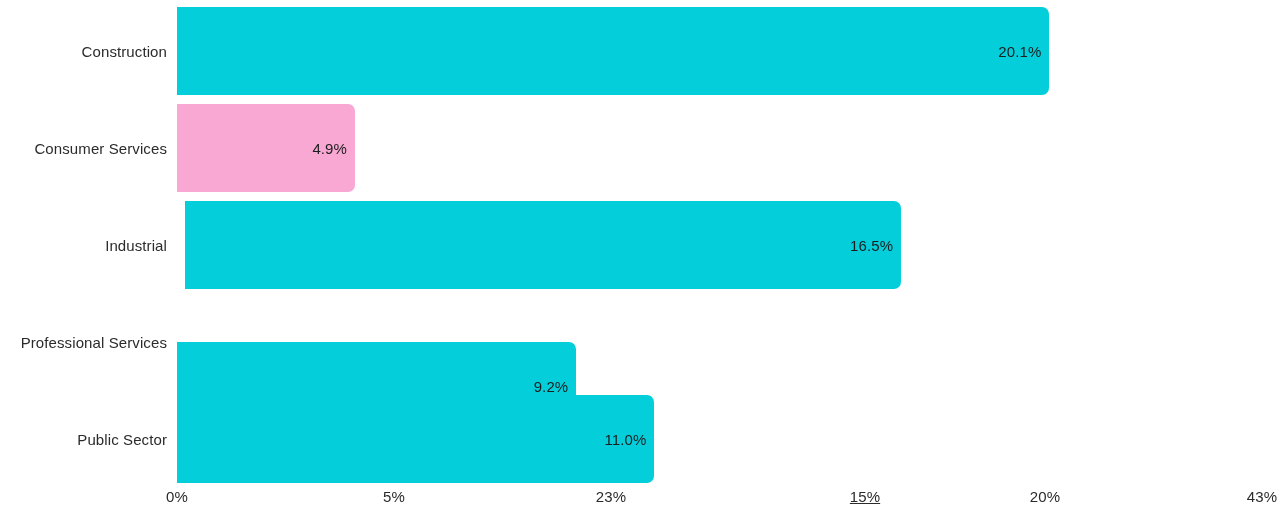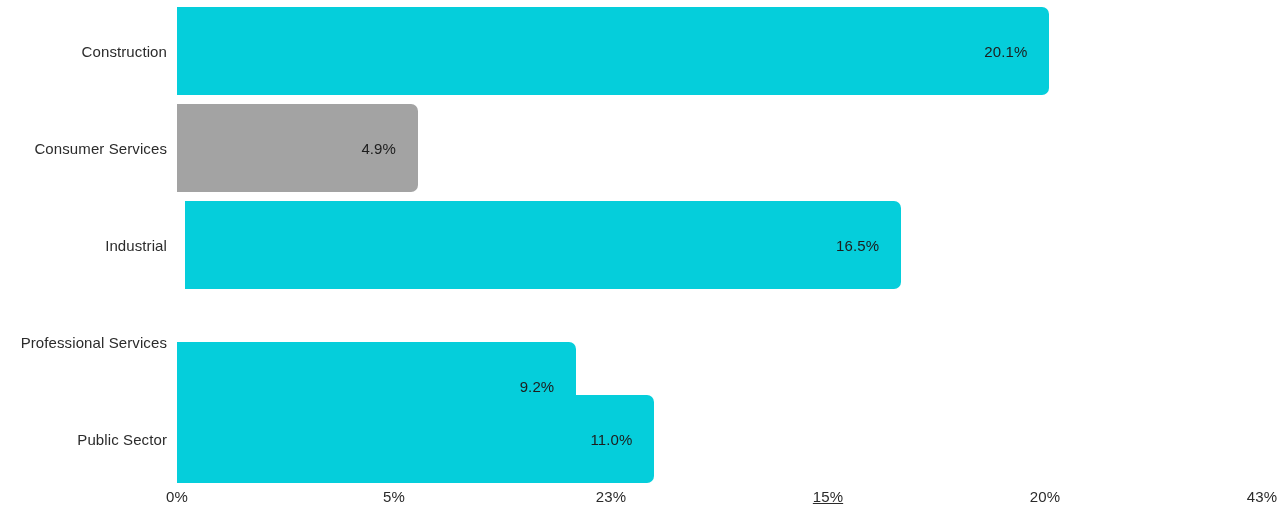--- a/index.html
+++ b/index.html
@@ -51,21 +51,21 @@
     border-top-right-radius: 7px;
     border-bottom-right-radius: 7px;
     box-sizing: border-box;
     display: flex;
     align-items: center;
     justify-content: flex-end;
   }
   .bar-value {
     font-size: 15px;
     color: #1d1d1d;
-    padding-right: 22px;
+    padding-right: 8px;
     white-space: nowrap;
     letter-spacing: 0.1px;
   }
   .x-axis {
     position: absolute;
     left: 0;
     top: 488px;
     width: 1280px;
     height: 35px;
   }
@@ -85,21 +85,21 @@
 <div id="chart-root">
   <div class="plot-area">
       <div class="bar-row" style="top: 7px; height: 88px;">
         <div class="cat-label">Construction</div>
         <div class="bar" style="left: 177px; width: 872.34px; background: rgb(5, 206, 219);">
           <span class="bar-value">20.1%</span>
         </div>
       </div>
       <div class="bar-row" style="top: 104px; height: 88px;">
         <div class="cat-label">Consumer Services</div>
-        <div class="bar" style="left: 177px; width: 241px; background: #a3a3a3;">
+        <div class="bar" style="left: 177px; width: 178px; background: #f9a8d4;">
           <span class="bar-value">4.9%</span>
         </div>
       </div>
       <div class="bar-row" style="top: 201px; height: 88px; border-radius: 14px;">
         <div class="cat-label">Industrial</div>
         <div class="bar" style="left: 177px; width: 716.1px; background: rgb(5, 206, 219); margin-left: 8px;">
           <span class="bar-value">16.5%</span>
         </div>
       </div>
       <div class="bar-row" style="top: 298px; height: 88px;">
@@ -112,17 +112,17 @@
         <div class="cat-label">Public Sector</div>
         <div class="bar" style="left: 177px; width: 477.4px; background: rgb(5, 206, 219);">
           <span class="bar-value">11.0%</span>
         </div>
       </div>
     </div>
   <div class="x-axis">
       <div class="x-tick" style="left: 177px;">0%</div>
       <div class="x-tick" style="left: 394px;">5%</div>
       <div class="x-tick" style="left: 611px;">23%</div>
-      <div class="x-tick" style="left: 828px; text-decoration: underline;">15%</div>
+      <div class="x-tick" style="left: 865px; text-decoration: underline;">15%</div>
       <div class="x-tick" style="left: 1045px;">20%</div>
       <div class="x-tick" style="left: 1262px;">43%</div>
     </div>
 </div>
 
 </body></html>

